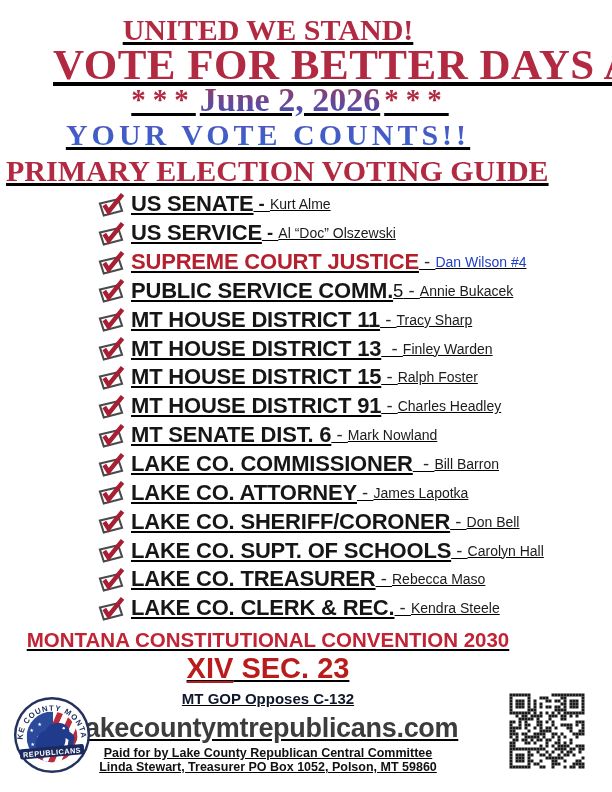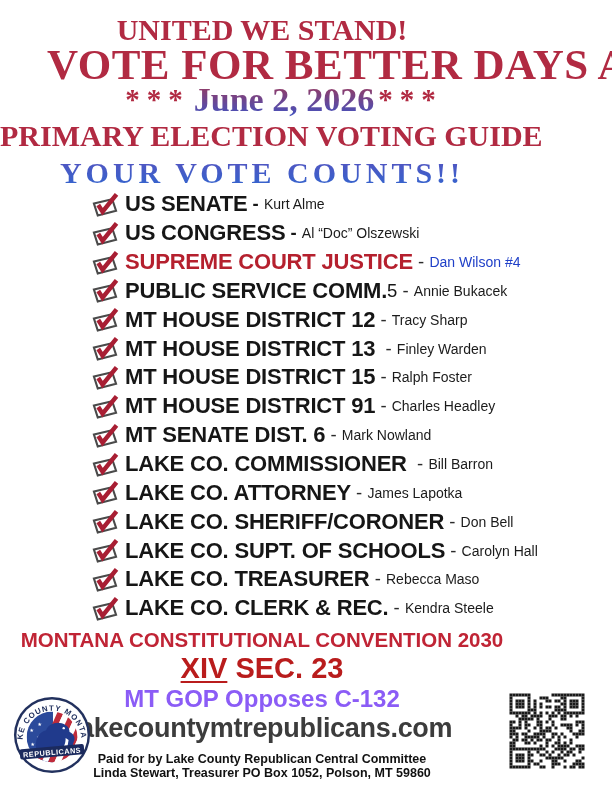--- a/index.html
+++ b/index.html
@@ -1,18 +1,18 @@
 <!DOCTYPE html>
 <html><head>
 <meta charset="utf-8">
 <style>
   html,body{margin:0;padding:0;background:#fff;}
   .page{position:relative;width:612px;height:792px;background:#ffffff;overflow:hidden;
         font-family:"Liberation Sans",sans-serif;}
-  .content{position:absolute;left:0;top:0;width:524px;text-align:center;}
+  .content{position:absolute;left:6px;top:0;width:524px;text-align:center;text-decoration:underline;}
 
   
   .hl{font-family:"Liberation Serif",serif;font-weight:700;color:#b12a42;white-space:nowrap;}
   .l1{font-size:30px;line-height:35px;margin-top:12px;}
   .l2{font-size:43px;line-height:35px;letter-spacing:.5px;margin-left:47px;}
   .l3{font-size:34px;line-height:35px;margin-left:44px;}
   .l3 .stars{font-size:29px;letter-spacing:7px;color:#b12a42;margin:0 4px;vertical-align:2px;}
   .grad-date{background:linear-gradient(#a23754,#3e54c6);-webkit-background-clip:text;background-clip:text;color:transparent;}
   .l4{font-size:30px;line-height:35px;letter-spacing:4px;
       background:linear-gradient(#5952be,#2f66d0);-webkit-background-clip:text;background-clip:text;color:transparent;}
@@ -27,58 +27,58 @@
   .race-suffix{font-weight:400;font-size:18.5px;color:#161616;}
   .race-sep{font-weight:400;font-size:18.5px;color:#2b2b2b;white-space:pre;}
   .race-sep.bold{font-weight:700;color:#161616;}
   .race-name{font-weight:400;font-size:14px;color:#1b1b1b;}
   .race-name.blue{color:#2040c8;text-align:center;}
 
   
   .convention{font-weight:700;font-size:20.5px;line-height:26px;color:#c02435;margin-top:4px;white-space:nowrap;text-align:center;}
   .secline{font-weight:700;font-size:29px;line-height:30px;color:#b91c1c;}
   .secline .article{text-decoration:underline;text-decoration-thickness:2px;text-underline-offset:3px;}
-  .gop{font-weight:700;font-size:24px;line-height:26px;color:#8b5cf6;margin-top:3px;}
+  .gop{font-weight:700;font-size:15px;line-height:26px;color:#0f172a;margin-top:3px;}
   .website{font-weight:700;font-size:27px;line-height:32px;color:#3c3c3c;letter-spacing:-0.3px;}
   .paid{font-weight:700;font-size:12.5px;line-height:14.5px;color:#111;}
-  .paid.first{margin-top:8px;}
+  .paid.first{margin-top:2px;}
 
   .logo-wrap{position:absolute;left:13px;top:695px;width:78px;height:80px;}
   .qr-wrap{position:absolute;left:509px;top:693px;width:76px;height:76px;}
 </style>
 </head>
 <body>
 
 <div class="page">
   <div class="content">
 
     <div class="hl l1">UNITED WE STAND!</div>
     <div class="hl l2">VOTE FOR BETTER DAYS AHEAD</div>
     <div class="hl l3"><span class="stars">***</span><span class="grad-date">June 2, 2026</span><span class="stars">***</span></div>
+    <div class="hl l4">YOUR VOTE COUNTS!!</div>
     <div class="hl l5">PRIMARY ELECTION VOTING GUIDE</div>
-    <div class="hl l4">YOUR VOTE COUNTS!!</div>
 
     <div class="races">
   <div class="race-row">
     <svg class="check-icon" viewBox="0 0 30 26">
       <path d="M4,12 L23,7.5 L27,19.5 L8,24.5 Z" fill="#ffffff" stroke="#4a4a4a" stroke-width="2.2"></path>
       <path d="M8.5,13.5 L13,20.5 L27.5,2.5" fill="none" stroke="#a81e33" stroke-width="4.6"></path>
     </svg>
     <span class="race-office">US SENATE</span>
           <span class="race-suffix"></span>
           <span class="race-sep bold"> - </span>
           <span class="race-name">Kurt Alme</span>
   </div>
 
   <div class="race-row">
     <svg class="check-icon" viewBox="0 0 30 26">
       <path d="M4,12 L23,7.5 L27,19.5 L8,24.5 Z" fill="#ffffff" stroke="#4a4a4a" stroke-width="2.2"></path>
       <path d="M8.5,13.5 L13,20.5 L27.5,2.5" fill="none" stroke="#a81e33" stroke-width="4.6"></path>
     </svg>
-    <span class="race-office">US CONGRESS</span>
+    <span class="race-office">US SERVICE</span>
           <span class="race-suffix"></span>
           <span class="race-sep bold"> - </span>
           <span class="race-name">Al “Doc” Olszewski</span>
   </div>
 
   <div class="race-row">
     <svg class="check-icon" viewBox="0 0 30 26">
       <path d="M4,12 L23,7.5 L27,19.5 L8,24.5 Z" fill="#ffffff" stroke="#4a4a4a" stroke-width="2.2"></path>
       <path d="M8.5,13.5 L13,20.5 L27.5,2.5" fill="none" stroke="#a81e33" stroke-width="4.6"></path>
     </svg>
@@ -97,21 +97,21 @@
           <span class="race-suffix"> 5</span>
           <span class="race-sep"> - </span>
           <span class="race-name">Annie Bukacek</span>
   </div>
 
   <div class="race-row">
     <svg class="check-icon" viewBox="0 0 30 26">
       <path d="M4,12 L23,7.5 L27,19.5 L8,24.5 Z" fill="#ffffff" stroke="#4a4a4a" stroke-width="2.2"></path>
       <path d="M8.5,13.5 L13,20.5 L27.5,2.5" fill="none" stroke="#a81e33" stroke-width="4.6"></path>
     </svg>
-    <span class="race-office">MT HOUSE DISTRICT 12</span>
+    <span class="race-office">MT HOUSE DISTRICT 11</span>
           <span class="race-suffix"></span>
           <span class="race-sep"> - </span>
           <span class="race-name">Tracy Sharp</span>
   </div>
 
   <div class="race-row">
     <svg class="check-icon" viewBox="0 0 30 26">
       <path d="M4,12 L23,7.5 L27,19.5 L8,24.5 Z" fill="#ffffff" stroke="#4a4a4a" stroke-width="2.2"></path>
       <path d="M8.5,13.5 L13,20.5 L27.5,2.5" fill="none" stroke="#a81e33" stroke-width="4.6"></path>
     </svg>

